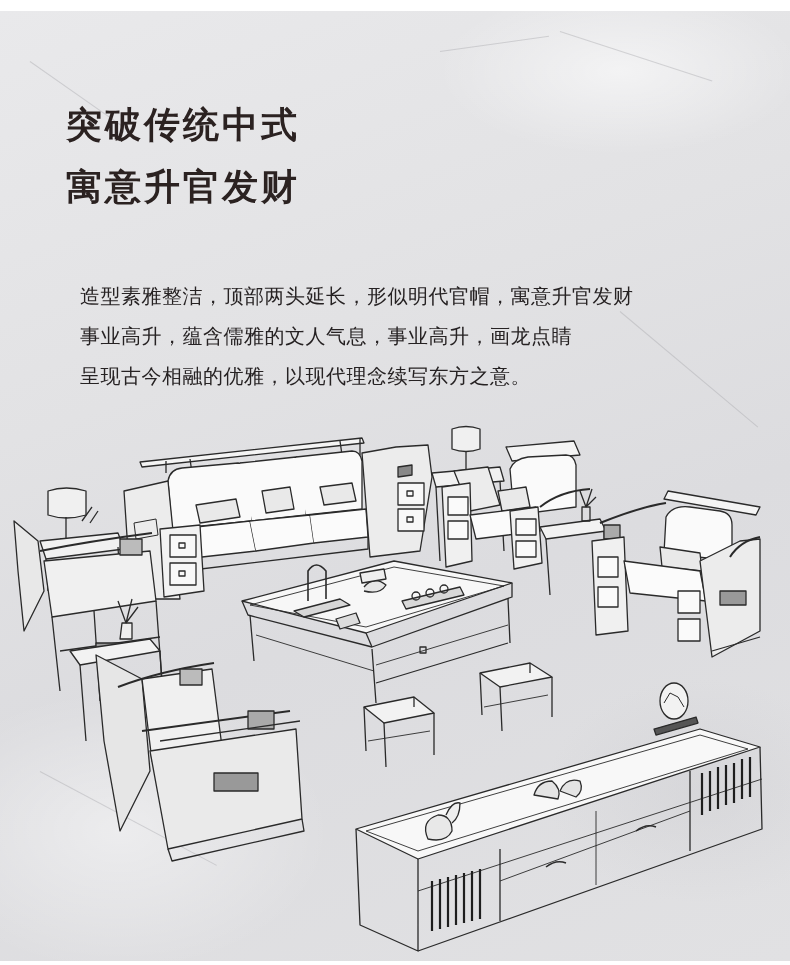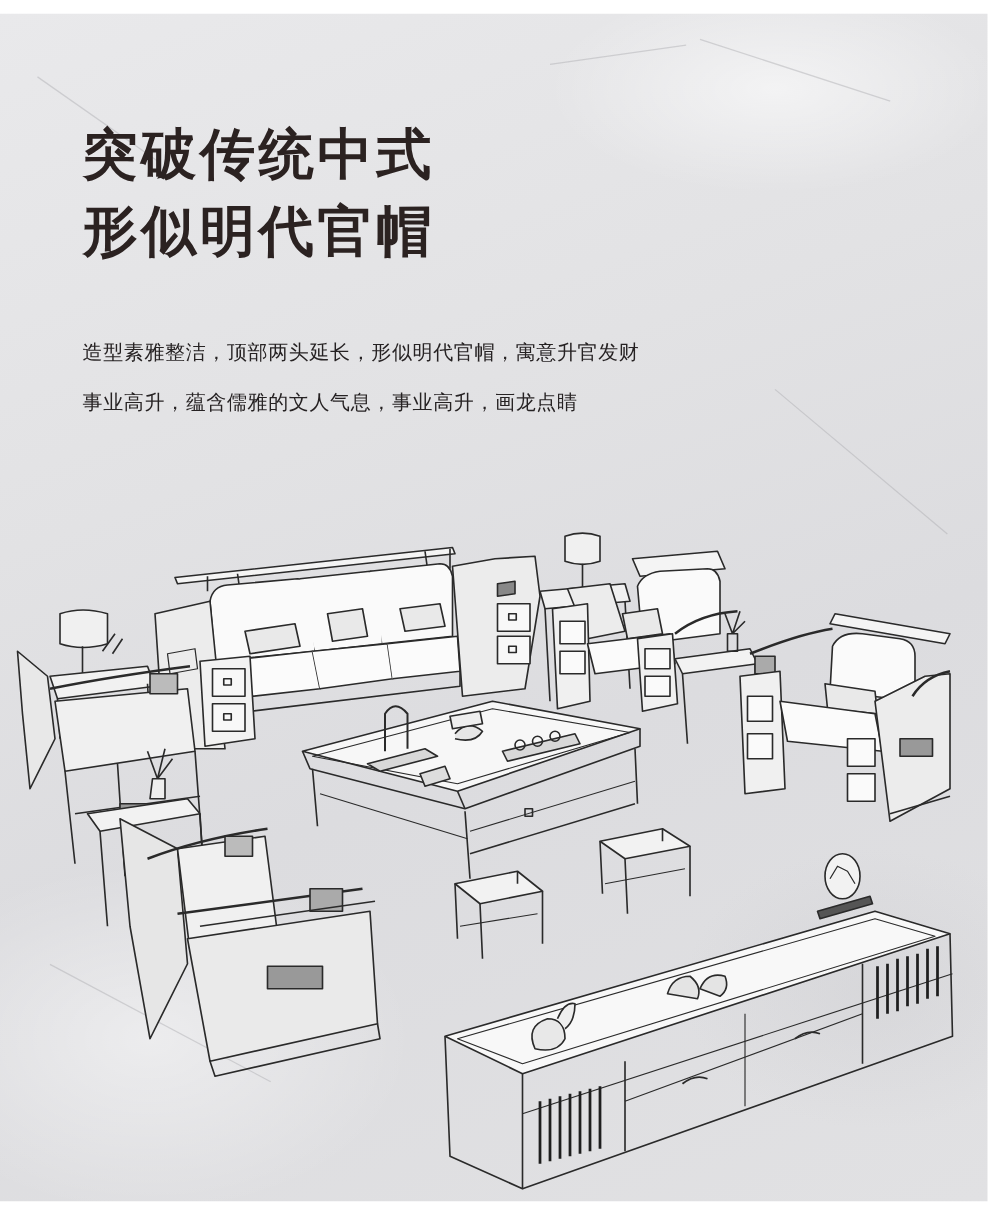--- a/index.html
+++ b/index.html
@@ -10,51 +10,52 @@
         radial-gradient(ellipse 260px 120px at 620px 60px, rgba(255,255,255,0.55), rgba(255,255,255,0) 70%),
         radial-gradient(ellipse 300px 200px at 120px 820px, rgba(255,255,255,0.45), rgba(255,255,255,0) 70%),
         radial-gradient(ellipse 220px 160px at 700px 780px, rgba(200,200,204,0.35), rgba(200,200,204,0) 70%),
         linear-gradient(160deg, #e9e9eb 0%, #e2e2e4 35%, #dcdcdf 60%, #e1e1e3 100%);
       overflow: hidden;
     }
     .vein { position: absolute; height: 1px; background: rgba(170,170,176,0.45); transform-origin: left center; }
     .headline {
       position: absolute; left: 66px; top: 82px; margin: 0;
       font-family: "DejaVu Serif", "Liberation Serif", serif;
-      font-weight: bold; font-size: 44px; line-height: 62px;
+      font-weight: bold; font-size: 36px; line-height: 62px;
       color: #2b2221; letter-spacing: 3px;
     }
     .headline span { display: block; }
     .desc {
-      position: absolute; left: 66px; top: 251px; margin: 0;
+      position: absolute; left: 66px; top: 251px; margin: 14px;
       font-family: "DejaVu Sans", "Liberation Sans", sans-serif;
-      font-size: 16px; line-height: 40px; color: #262223; letter-spacing: 0.5px;
+      font-size: 20px; line-height: 40px; color: #262223; letter-spacing: 0.5px;
     }
     .desc span { display: block; white-space: nowrap; }
     .illustration { position: absolute; left: 0; top: 400px; width: 790px; height: 545px; }
     .illustration svg { width: 790px; height: 545px; display: block; }
   </style>
 </head>
 <body>
 
 <div class="page">
   <div class="vein" style="left:560px;top:20px;width:160px;transform:rotate(18deg);"></div>
   <div class="vein" style="left:440px;top:40px;width:110px;transform:rotate(-8deg);"></div>
   <div class="vein" style="left:30px;top:50px;width:120px;transform:rotate(35deg);"></div>
   <div class="vein" style="left:620px;top:300px;width:180px;transform:rotate(40deg);"></div>
   <div class="vein" style="left:40px;top:760px;width:200px;transform:rotate(28deg);"></div>
 
   <h1 class="headline">
     <span>突破传统中式</span>
-    <span>形似明代官帽</span>
+    <span>寓意升官发财</span>
   </h1>
 
   <p class="desc">
     <span>造型素雅整洁，顶部两头延长，形似明代官帽，寓意升官发财</span>
     <span>事业高升，蕴含儒雅的文人气息，事业高升，画龙点睛</span>
+    <span>呈现古今相融的优雅，以现代理念续写东方之意。</span>
   </p>
 
   <div class="illustration">
     <svg viewBox="0 0 790 545" xmlns="http://www.w3.org/2000/svg" fill="none" stroke="#2a2a2a" stroke-width="1.3" stroke-linejoin="round">
 
       <g>
         <path d="M140 51 L362 27 L364 32 L142 56 Z" fill="#f4f4f4"></path>
         <path d="M166 50 L166 62 M360 28 L360 44 M190 48 L192 62 M340 30 L342 44"></path>
         <path d="M168 70 Q170 58 182 57 L238 52 Q248 52 250 62 L252 110 L172 118 Z" fill="#fafafa"></path>
         <path d="M240 52 L296 46 Q304 46 306 56 L306 104 L252 110" fill="#fafafa"></path>

